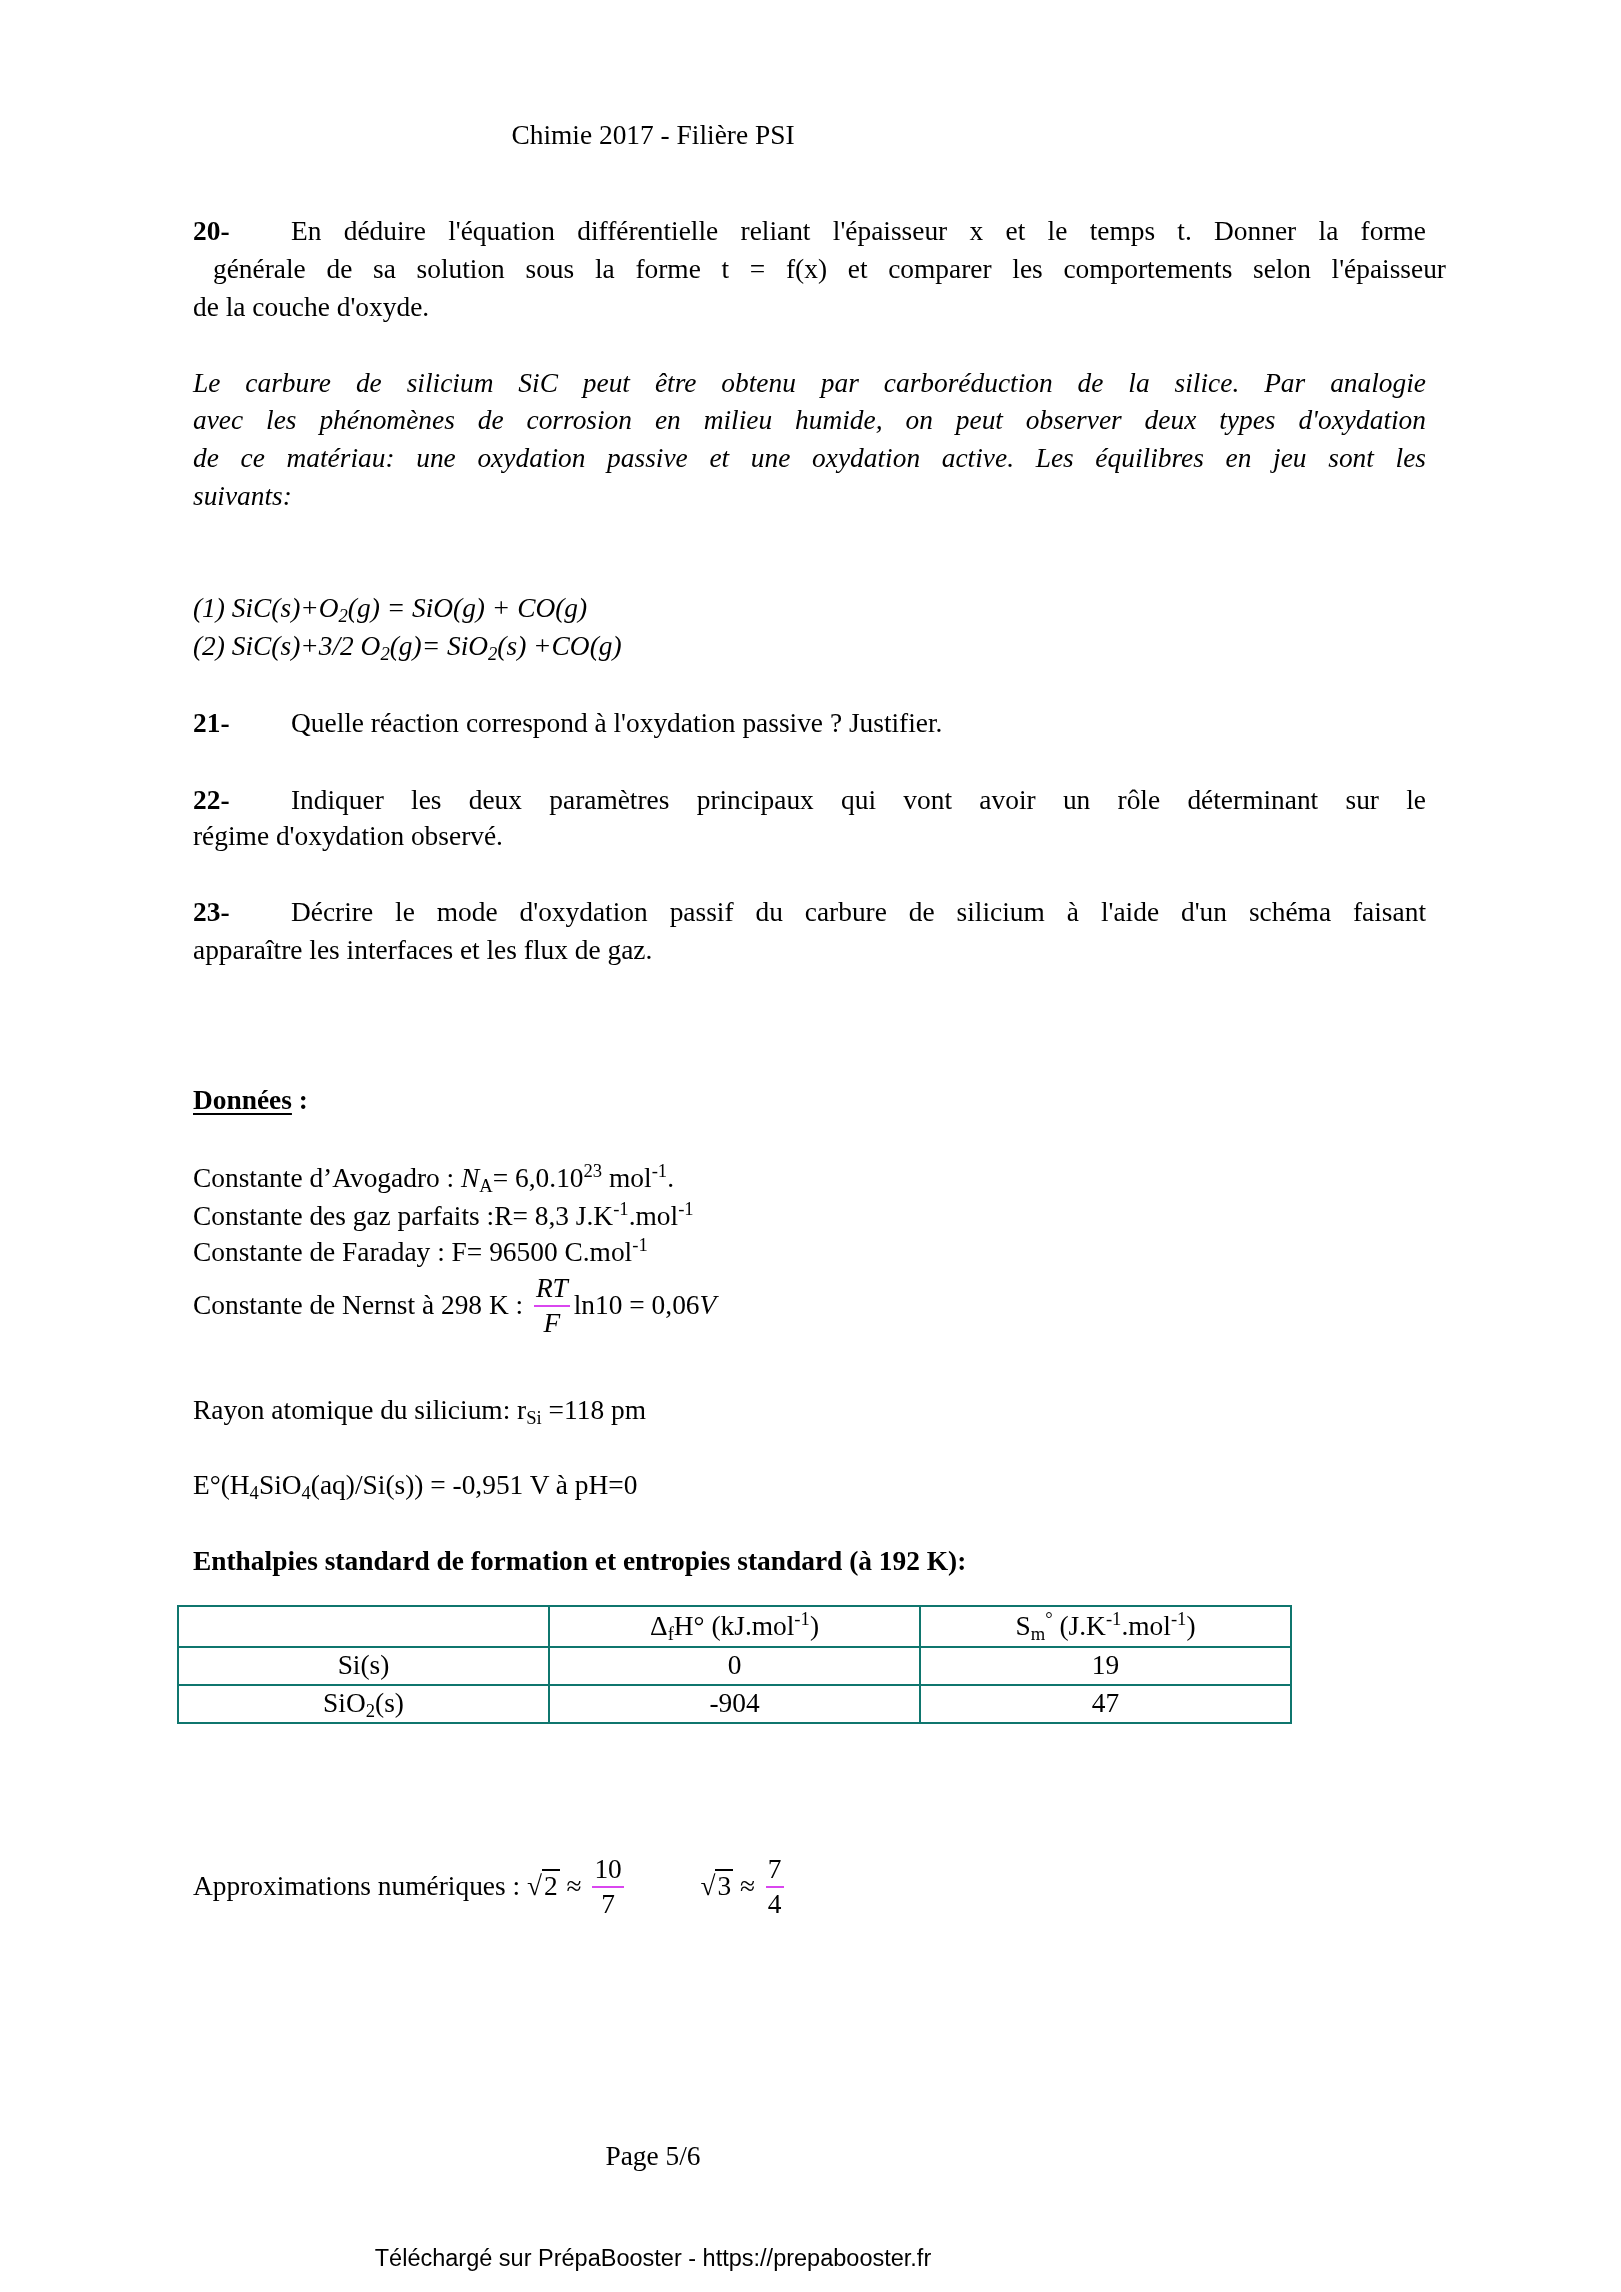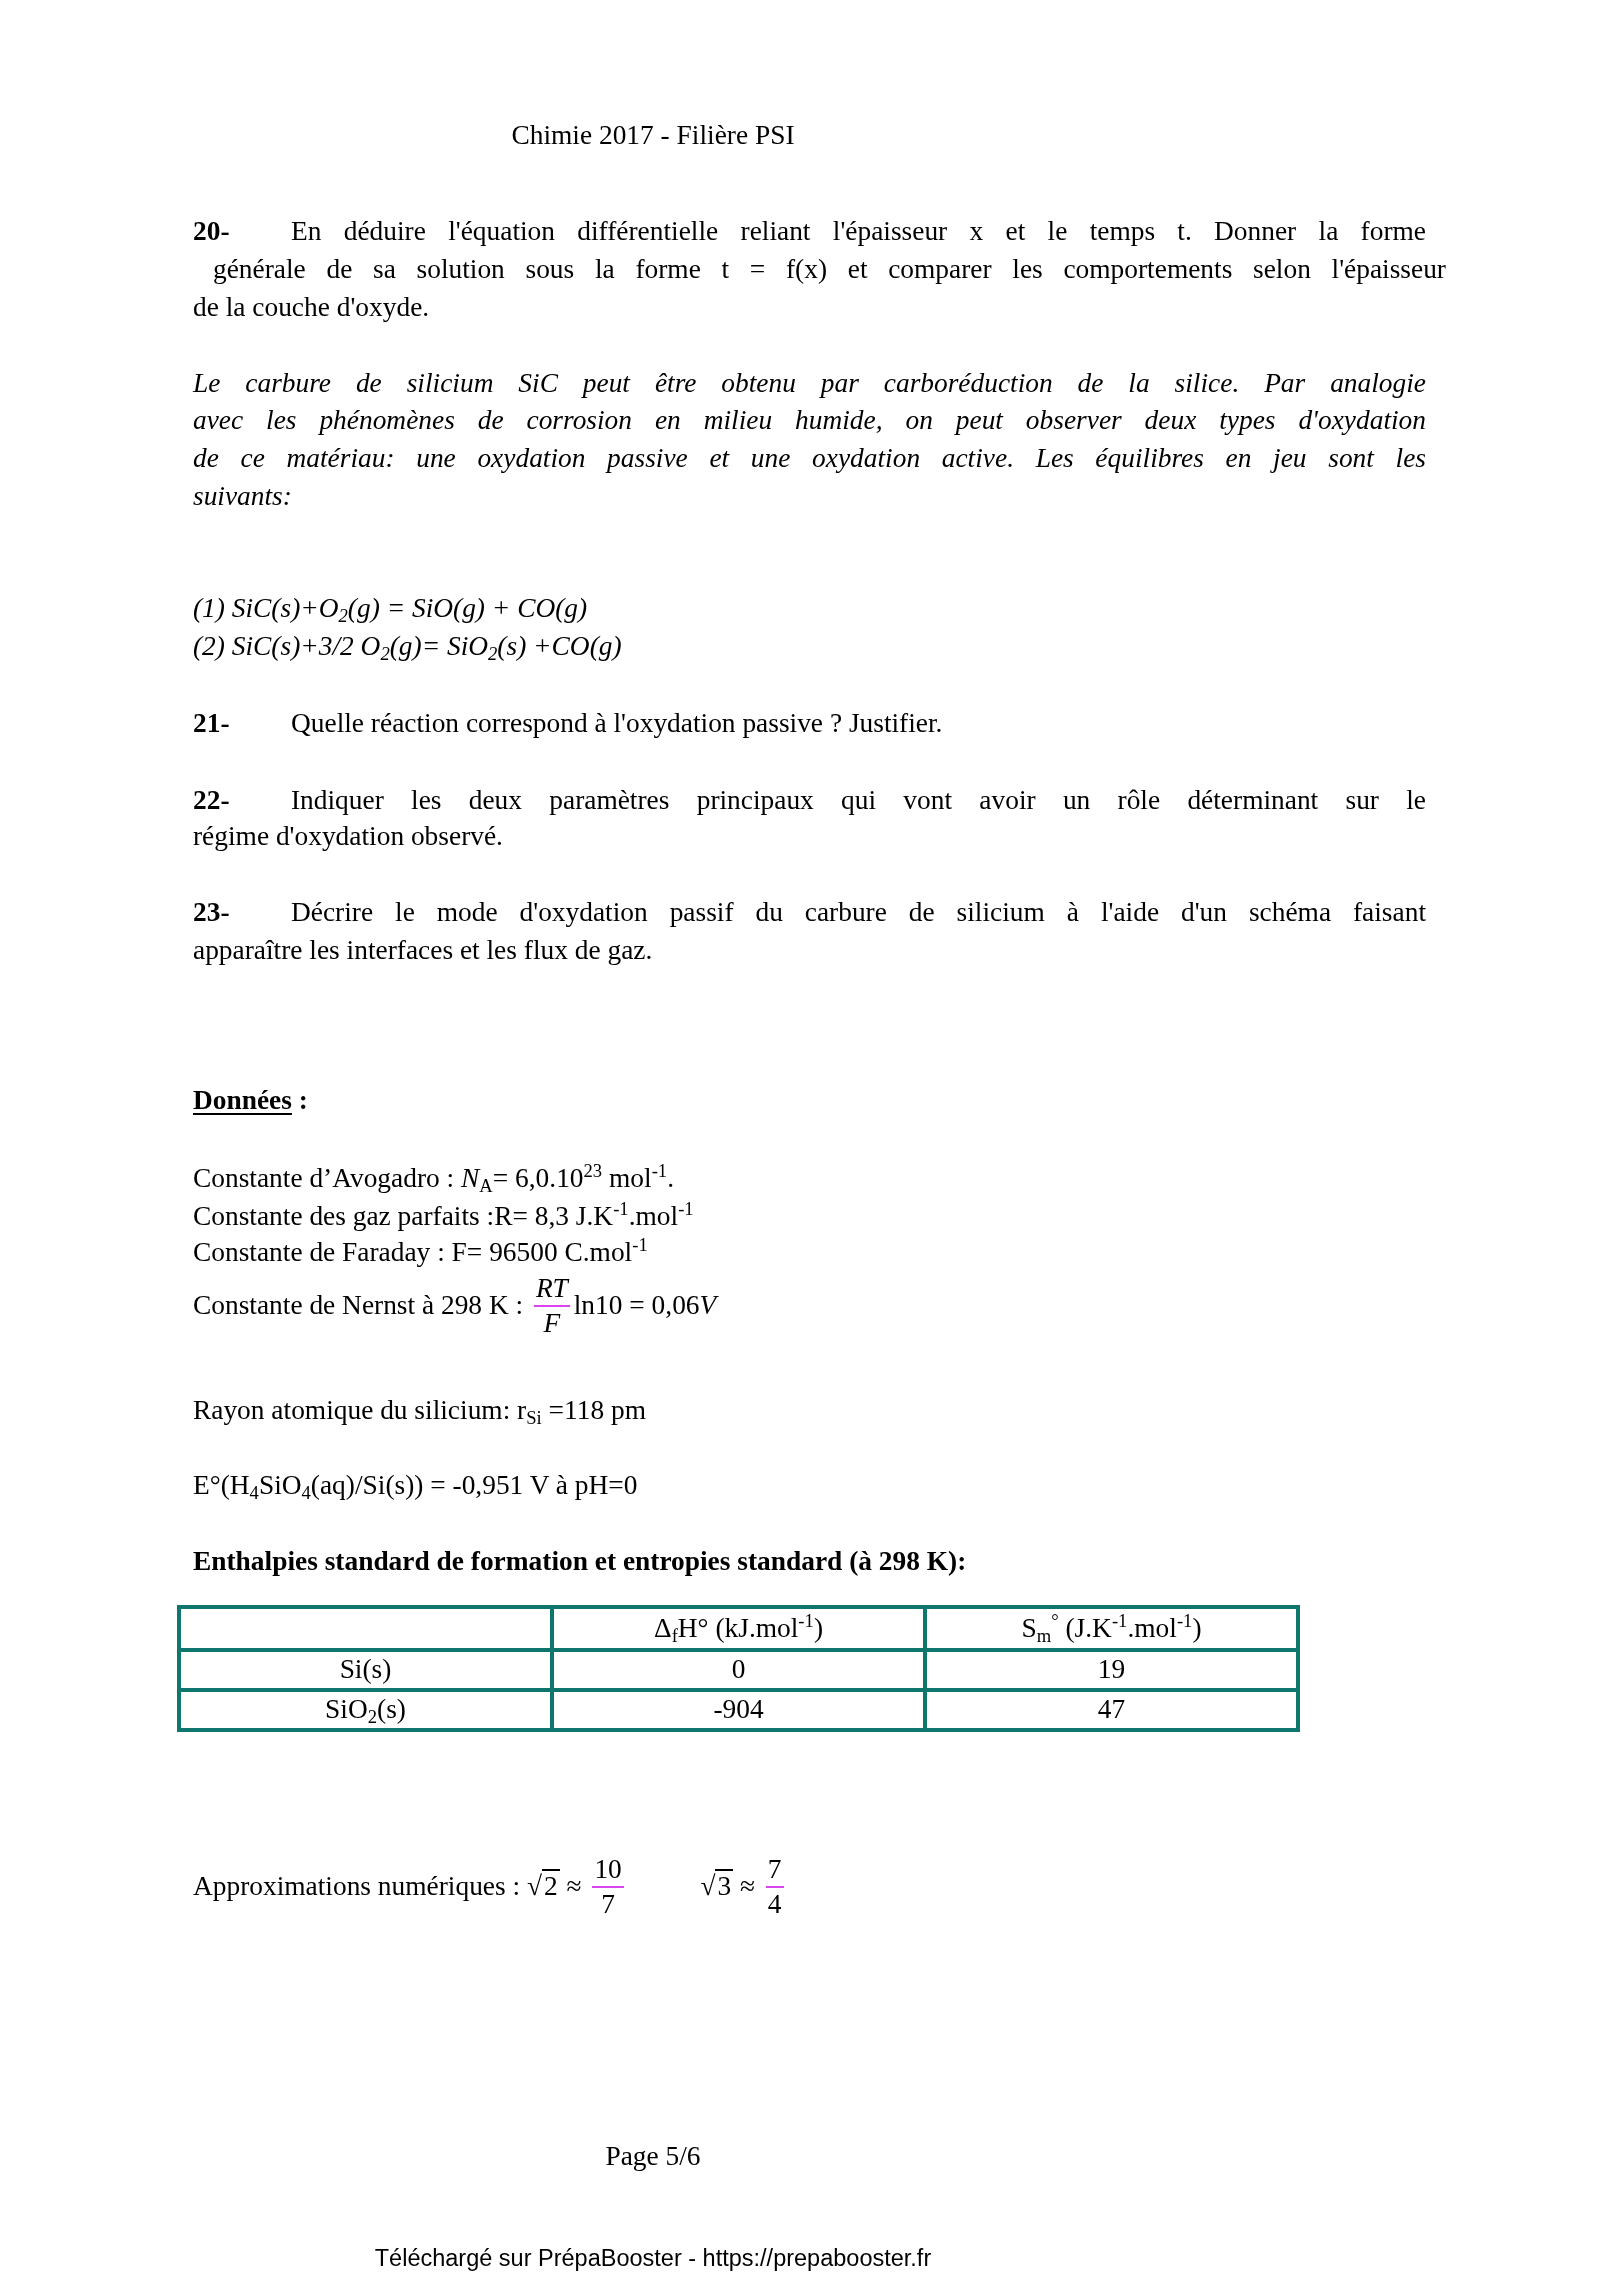--- a/index.html
+++ b/index.html
@@ -18,21 +18,21 @@
   sup { font-size: 0.68em; vertical-align: 0.55em; line-height: 0; }
   .frac { display: inline-block; vertical-align: middle; text-align: center; margin: 0 3.9px; }
   .frac .num { display: block; padding: 0 2px 2px; border-bottom: 2px solid #d946ef; line-height: 1.05; }
   .frac .den { display: block; padding-top: 2px; line-height: 1.05; }
   .sqrt { display: inline-block; }
   .sqrt .rad { border-top: 2px solid #000; padding: 0 2px; }
   table.data {
     position: absolute; left: 177px; top: 1605px; border-collapse: collapse;
     font-size: 27.4px;
   }
-  table.data td { border: 4px solid #0f766e; width: 369px; text-align: center; padding: 0; line-height: 1; }
+  table.data td { border: 2px solid #0f766e; width: 369px; text-align: center; padding: 0; line-height: 1; }
   table.data tr.head td { height: 39px; }
   table.data tr.row td { height: 36px; }
   .footer { font-family: "Liberation Sans", "DejaVu Sans", sans-serif; font-size: 23.5px; }
   .u { text-decoration: underline; text-underline-offset: 3.9px; }
 </style>
 </head>
 <body>
 
 <div class="center" style="top:122px;">Chimie 2017 - Filière PSI</div>
 
@@ -71,21 +71,21 @@
 <div class="line" style="top:1203px;"><span>Constante des gaz parfaits :R= 8,3 J.K</span><sup>-1</sup><span>.mol</span><sup>-1</sup></div>
 
 <div class="line" style="top:1239px;"><span>Constante de Faraday : F= 96500 C.mol</span><sup>-1</sup></div>
 
 <div class="line" style="top:1274px; line-height:normal;"><span style="vertical-align:middle;">Constante de Nernst à 298 K : </span><span class="frac it"><span class="num">RT</span><span class="den">F</span></span><span style="vertical-align:middle;">ln10 = 0,06</span><span class="it" style="vertical-align:middle;">V</span></div>
 
 <div class="line" style="top:1397px;"><span>Rayon atomique du silicium: r</span><sub>Si</sub><span> =118 pm</span></div>
 
 <div class="line" style="top:1472px;"><span>E°(H</span><sub>4</sub><span>SiO</span><sub>4</sub><span>(aq)/Si(s)) = -0,951 V à pH=0</span></div>
 
-<div class="line b" style="top:1548px;">Enthalpies standard de formation et entropies standard (à 298 K):</div>
+<div class="line b" style="top:1548px;">Enthalpies standard de formation et entropies standard (à 192 K):</div>
 
 <table class="data">
   <tbody>
       <tr class="head">
     <td></td>
     <td><span>Δ</span><sub>f</sub><span>H° (kJ.mol</span><sup>-1</sup><span>)</span></td>
     <td><span>S</span><sub>m</sub><sup>°</sup><span> (J.K</span><sup>-1</sup><span>.mol</span><sup>-1</sup><span>)</span></td>
   </tr>
   <tr class="row">
     <td><span>Si(s)</span><sub></sub><span></span></td>

